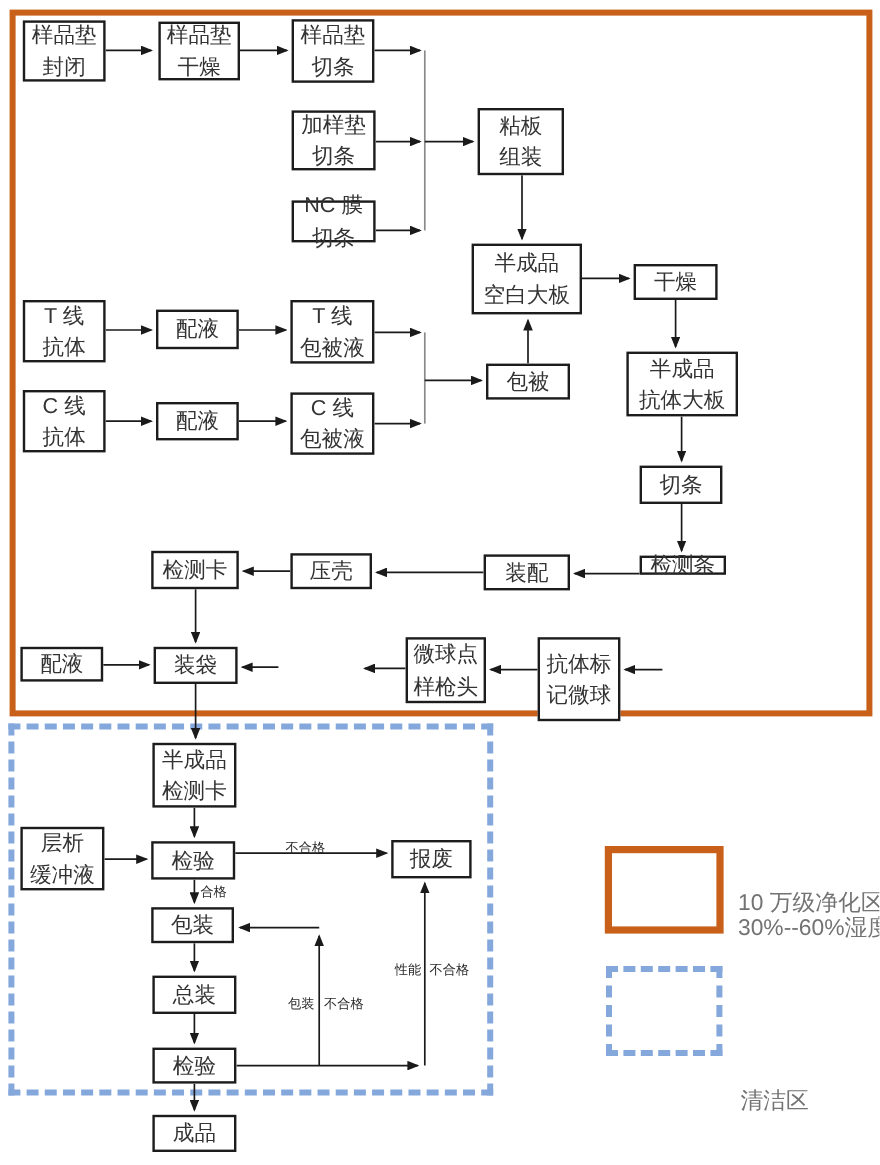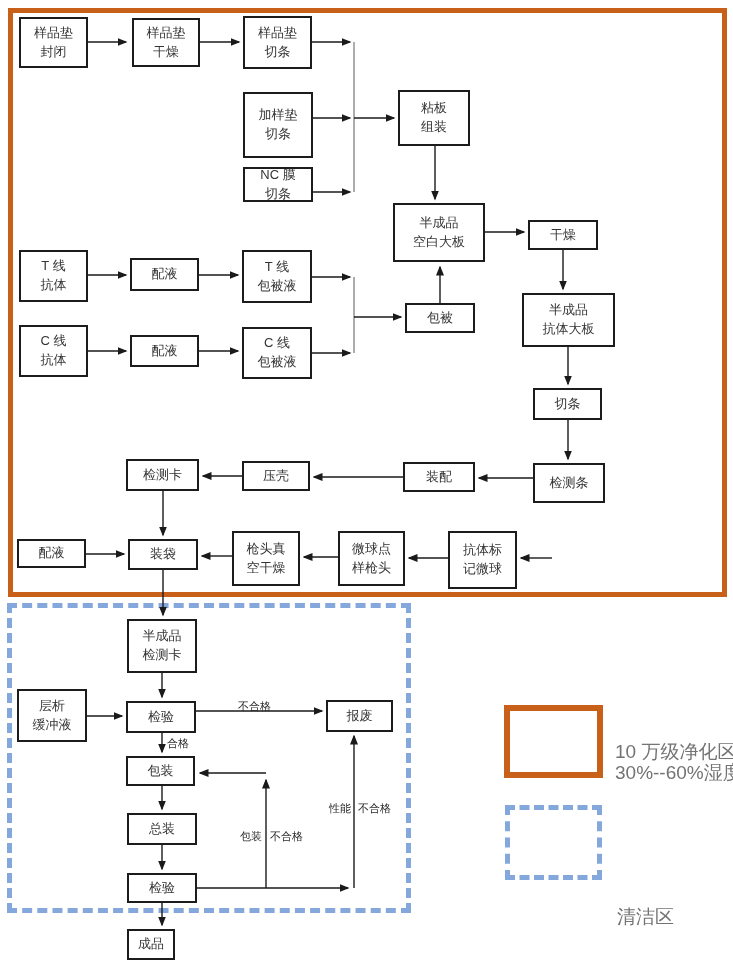--- a/index.html
+++ b/index.html
@@ -7,21 +7,21 @@
     position:relative;width:733px;height:971px;background:#ffffff;
     font-family:"Liberation Sans","DejaVu Sans",sans-serif;color:#333;
     overflow:hidden;
   }
   .zone{position:absolute;box-sizing:border-box;background:transparent;}
   .zone-purif{border:5px solid #C8601A;}
   .zone-clean{border:5px dashed #85A8DC;}
   .node{
     position:absolute;box-sizing:border-box;border:2px solid #1c1c1c;background:#fff;
     display:flex;align-items:center;justify-content:center;text-align:center;
-    font-size:13px;line-height:1.45;white-space:pre-line;z-index:3;
+    font-size:18px;line-height:1.45;white-space:pre-line;z-index:3;
   }
   .connectors{position:absolute;left:0;top:0;z-index:2;pointer-events:none;}
   .connectors line{stroke:#1a1a1a;stroke-width:1.4;}
   .connectors line.gray{stroke:#8a8a8a;}
   .edge-label{position:absolute;font-size:11px;color:#2b2b2b;z-index:4;white-space:nowrap;text-align:center;}
   .legend-box{position:absolute;box-sizing:border-box;background:#fff;}
   .legend-box-purif{border:6px solid #C8601A;}
   .legend-box-clean{border:5px dashed #85A8DC;}
   .legend-text{position:absolute;font-size:19px;color:#737373;z-index:4;white-space:nowrap;}
 </style>
@@ -84,21 +84,21 @@
       <line x1="266" y1="773" x2="200" y2="773" marker-end="url(#ah)"></line>
     </g>
   </svg>
 
   <div class="node" style="left:19px;top:17px;width:69px;height:51px">样品垫
 封闭</div>
   <div class="node" style="left:132px;top:18px;width:68px;height:49px">样品垫
 干燥</div>
   <div class="node" style="left:243px;top:16px;width:69px;height:53px">样品垫
 切条</div>
-  <div class="node" style="left:243px;top:92px;width:70px;height:66px">加样垫
+  <div class="node" style="left:243px;top:92px;width:70px;height:50px">加样垫
 切条</div>
   <div class="node" style="left:243px;top:167px;width:70px;height:35px">NC 膜
 切条</div>
   <div class="node" style="left:398px;top:90px;width:72px;height:56px">粘板
 组装</div>
   <div class="node" style="left:393px;top:203px;width:92px;height:59px">半成品
 空白大板</div>
   <div class="node" style="left:528px;top:220px;width:70px;height:30px">干燥</div>
   <div class="node" style="left:405px;top:303px;width:70px;height:30px">包被</div>
   <div class="node" style="left:522px;top:293px;width:93px;height:54px">半成品
@@ -110,39 +110,37 @@
   <div class="node" style="left:242px;top:250px;width:70px;height:53px">T 线
 包被液</div>
   <div class="node" style="left:19px;top:325px;width:69px;height:52px">C 线
 抗体</div>
   <div class="node" style="left:130px;top:335px;width:69px;height:32px">配液</div>
   <div class="node" style="left:242px;top:327px;width:70px;height:52px">C 线
 包被液</div>
   <div class="node" style="left:126px;top:459px;width:73px;height:32px">检测卡</div>
   <div class="node" style="left:242px;top:461px;width:68px;height:30px">压壳</div>
   <div class="node" style="left:403px;top:462px;width:72px;height:30px">装配</div>
-  <div class="node" style="left:533px;top:463px;width:72px;height:40px">检测条</div>
+  <div class="node" style="left:533px;top:463px;width:72px;height:16px">检测条</div>
   <div class="node" style="left:17px;top:539px;width:69px;height:29px">配液</div>
   <div class="node" style="left:128px;top:539px;width:70px;height:31px">装袋</div>
-  <div class="node" style="left:232px;top:531px;width:68px;height:55px">枪头真
-空干燥</div>
   <div class="node" style="left:338px;top:531px;width:67px;height:55px">微球点
 样枪头</div>
-  <div class="node" style="left:448px;top:531px;width:69px;height:58px">抗体标
+  <div class="node" style="left:448px;top:531px;width:69px;height:70px">抗体标
 记微球</div>
   <div class="node" style="left:127px;top:619px;width:70px;height:54px">半成品
 检测卡</div>
   <div class="node" style="left:17px;top:689px;width:70px;height:53px">层析
 缓冲液</div>
   <div class="node" style="left:126px;top:701px;width:70px;height:32px">检验</div>
   <div class="node" style="left:326px;top:700px;width:67px;height:32px">报废</div>
   <div class="node" style="left:126px;top:756px;width:69px;height:30px">包装</div>
   <div class="node" style="left:127px;top:813px;width:70px;height:32px">总装</div>
   <div class="node" style="left:127px;top:873px;width:70px;height:30px">检验</div>
-  <div class="node" style="left:127px;top:929px;width:48px;height:31px">成品</div>
+  <div class="node" style="left:127px;top:929px;width:70px;height:31px">成品</div>
 
   <span class="edge-label" style="left:238px;top:699px">不合格</span>
   <span class="edge-label" style="left:167px;top:736px">合格</span>
   <span class="edge-label" style="left:240px;top:829px">包装</span>
   <span class="edge-label" style="left:270px;top:829px">不合格</span>
   <span class="edge-label" style="left:329px;top:801px">性能</span>
   <span class="edge-label" style="left:358px;top:801px">不合格</span>
 
   <div class="legend-box legend-box-purif" style="left:504px;top:705px;width:99px;height:73px"></div>
   <div class="legend-text" style="left:615px;top:739px">10 万级净化区</div>

